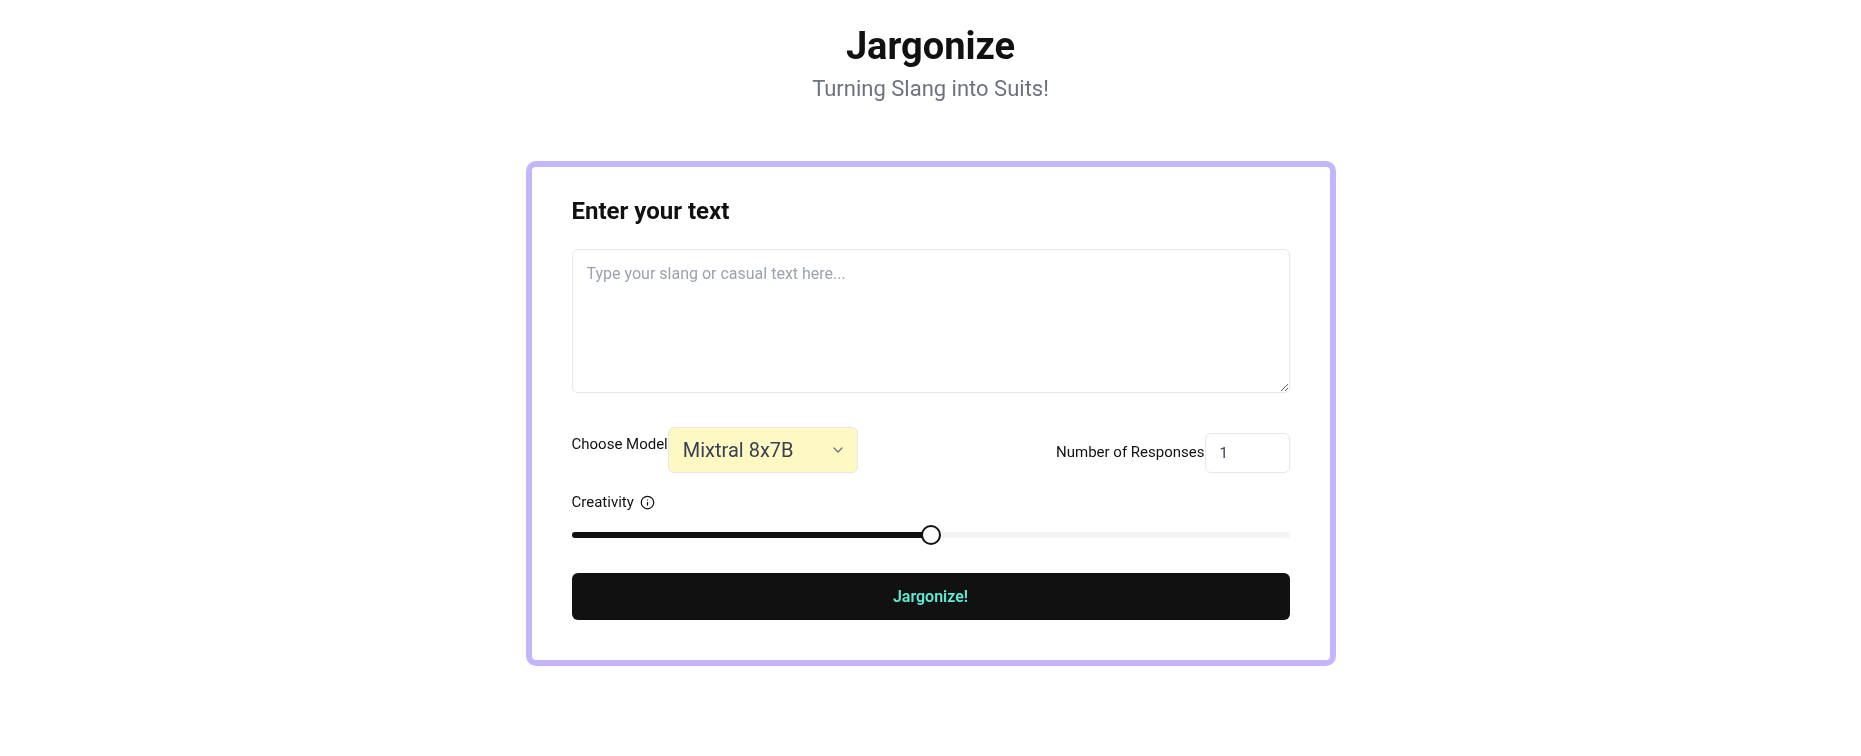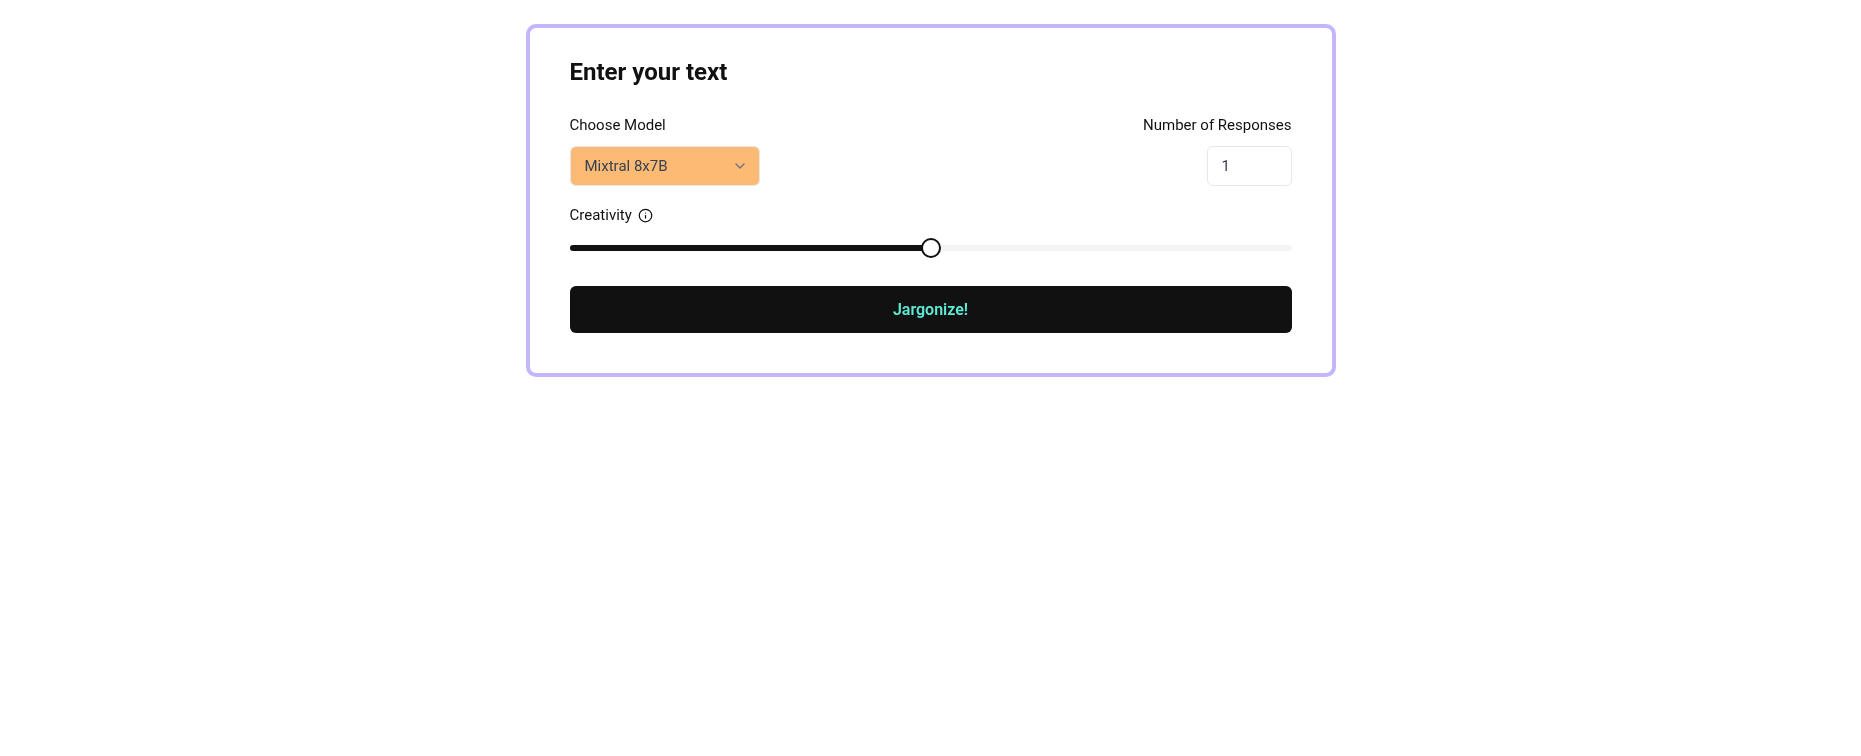--- a/index.html
+++ b/index.html
@@ -28,21 +28,21 @@
       margin-bottom: 8px;
     }
     .app-subtitle {
       font-size: 22px;
       color: #6b7280;
       font-weight: 400;
     }
     .card {
       width: 810px;
       margin: 0 auto;
-      border: 4px solid #c4b5fd;
+      border: 6px solid #c4b5fd;
       border-radius: 10px;
       padding: 30px 40px 40px 40px;
       background: #fff;
     }
     .section-title {
       font-size: 24px;
       font-weight: 700;
       color: #111;
       margin-bottom: 24px;
     }
@@ -62,41 +62,41 @@
       color: #9ca3af;
     }
     .controls-row {
       display: flex;
       justify-content: space-between;
       margin-top: 30px;
       gap: 20px;
     }
     .control-group {
       display: flex;
-      flex-direction: column;
+      flex-direction: row;
     }
     .control-label {
       font-size: 15px;
       color: #111;
       margin-bottom: 12px;
       display: flex;
       align-items: center;
       gap: 6px;
     }
     .select-wrapper {
       position: relative;
       width: 190px;
     }
     .select {
       width: 100%;
       padding: 10px 36px 10px 14px;
       border: 1px solid #e5e7eb;
       border-radius: 6px;
-      font-size: 15px;
-      background: #fdba74;
+      font-size: 20px;
+      background: #fef9c3;
       appearance: none;
       cursor: pointer;
       font-family: inherit;
       color: #374151;
     }
     .chevron {
       position: absolute;
       right: 12px;
       top: 50%;
       transform: translateY(-50%);
@@ -173,24 +173,29 @@
     }
     .right-align {
       align-items: flex-end;
       justify-content: center;
     }
   </style>
 </head>
 <body>
 
 <div class="container">
+  <div class="header">
+    <h1 class="app-title">Jargonize</h1>
+    <p class="app-subtitle">Turning Slang into Suits!</p>
+  </div>
 
   <div class="card">
     <h2 class="section-title">Enter your text</h2>
     
+    <textarea class="textarea" placeholder="Type your slang or casual text here..." style=""></textarea>
 
     <div class="controls-row">
       <div class="control-group">
         <label class="control-label">Choose Model</label>
         <div class="select-wrapper">
           <select class="select">
             <option>Mixtral 8x7B</option>
           </select>
           <span class="chevron">
             <svg width="16" height="16" viewBox="0 0 24 24" fill="none" stroke="currentColor" stroke-width="2" stroke-linecap="round" stroke-linejoin="round">

